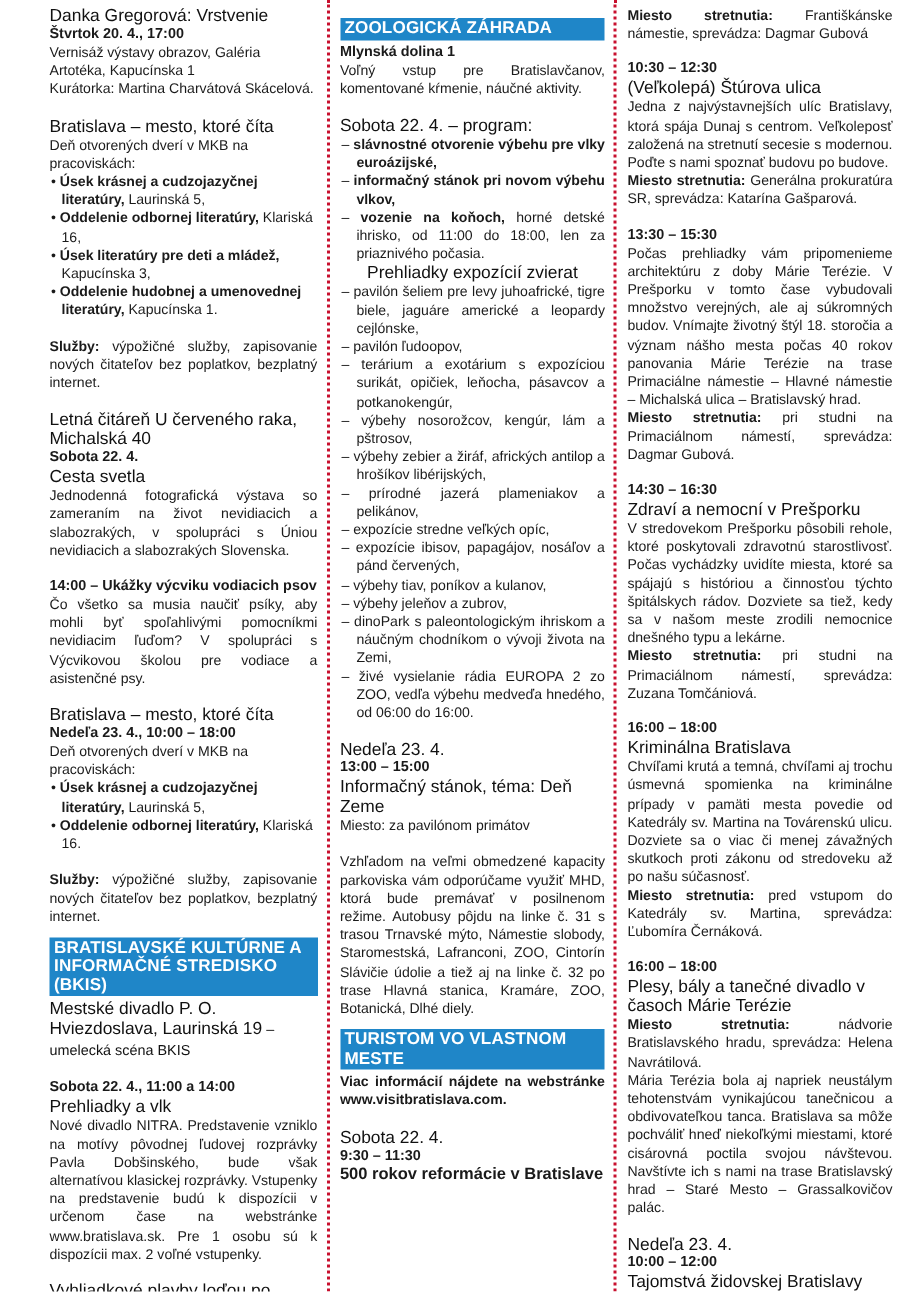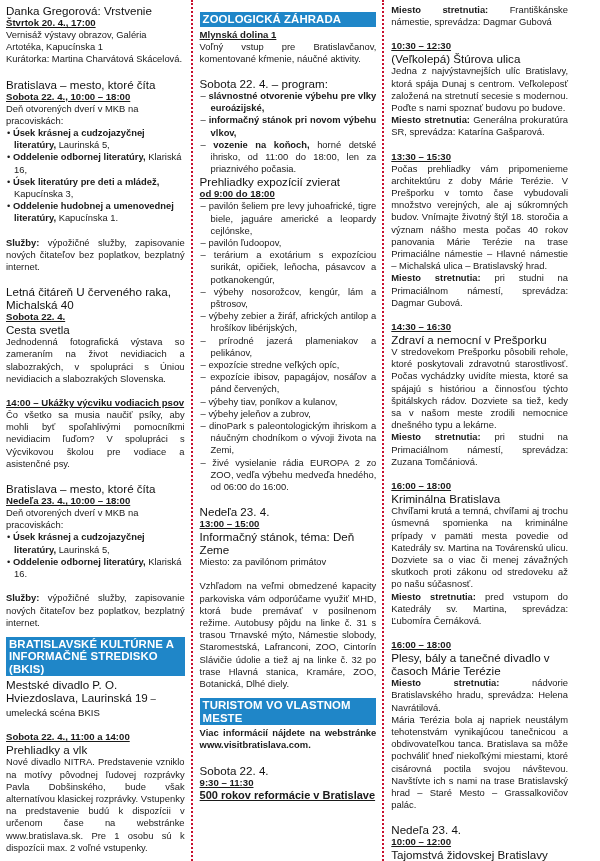--- a/index.html
+++ b/index.html
@@ -1,24 +1,24 @@
 <!DOCTYPE html>
 <html><head>
 <meta charset="utf-8">
 <style>
   html, body { margin:0; padding:0; background:#ffffff; }
   body { width:600px; height:861px; overflow:hidden; font-family:"Liberation Sans", sans-serif; color:#1a1a1a; }
-  .page { position:relative; width:572px; height:861px; display:flex; }
+  .page { position:relative; width:572px; height:861px; display:flex;margin-left:27px; }
   .col { box-sizing:border-box; padding:4px 6px 0 6px; font-size:9.4px; line-height:12.2px; }
   .col1 { width:200px; padding-left:6px; padding-right:6px; }
   .col2 { width:201px; border-left:2px dotted #c8102e; padding-left:7px; padding-right:6px; }
   .col3 { width:199px; border-left:2px dotted #c8102e; padding-left:7px; padding-right:4px; }
   .h { font-size:11.6px; line-height:13px; font-weight:normal; color:#111; }
-  .hb { font-size:11.6px; line-height:13px; font-weight:bold; color:#111; }
-  .sub { font-weight:bold; font-size:9.6px; line-height:12px;text-decoration:underline; }
+  .hb { font-size:11.6px; line-height:13px; font-weight:bold; color:#111;text-align:center; }
+  .sub { font-weight:bold; font-size:9.6px; line-height:12px; }
   .p { text-align:justify; }
   .gap { height:12px; }
   .gap-s { height:6px; }
   ul.b { list-style:none; margin:0; padding:0; }
   ul.b li { padding-left:8px; text-indent:-7px; }
   ul.b li b { font-weight:bold; }
   ul.d { list-style:none; margin:0; padding:0; }
   ul.d li { padding-left:11px; text-indent:-10px; text-align:justify; }
   .band { background:#1f86c8; color:#ffffff; font-weight:bold; font-size:11.4px; line-height:12.5px; padding:1px 3px; margin:2px 0 2px 0; letter-spacing:0.1px; }
   b { font-weight:bold; }
@@ -31,21 +31,20 @@
   <div class="col col1">
     <div>
       <div class="h">Danka Gregorová: Vrstvenie</div>
       <div class="sub">Štvrtok 20. 4., 17:00</div>
       <div>Vernisáž výstavy obrazov, Galéria Artotéka, Kapucínska 1</div>
       <div>Kurátorka: Martina Charvátová Skácelová.</div>
     </div>
     <div class="gap"></div>
     <div>
       <div class="h">Bratislava – mesto, ktoré číta</div>
-      <div class="sub">Sobota 22. 4., 10:00 – 18:00</div>
       <div>Deň otvorených dverí v MKB na pracoviskách:</div>
       <ul class="b">
         <li>• <b>Úsek krásnej a cudzojazyčnej literatúry,</b><span> Laurinská 5,</span></li>
         <li>• <b>Oddelenie odbornej literatúry,</b><span> Klariská 16,</span></li>
         <li>• <b>Úsek literatúry pre deti a mládež,</b><span> Kapucínska 3,</span></li>
         <li>• <b>Oddelenie hudobnej a umenovednej literatúry,</b><span> Kapucínska 1.</span></li>
       </ul>
       <div class="gap"></div>
       <div class="p"><b>Služby:</b><span> výpožičné služby, zapisovanie nových čitateľov bez poplatkov, bezplatný internet.</span></div>
     </div>
@@ -92,21 +91,20 @@
     <div class="sub">Mlynská dolina 1</div>
     <div class="p">Voľný vstup pre Bratislavčanov, komentované kŕmenie, náučné aktivity.</div>
     <div class="gap"></div>
     <div class="h">Sobota 22. 4. – program:</div>
     <ul class="d">
       <li>– <b>slávnostné otvorenie výbehu pre vlky euroázijské,</b><span></span></li>
       <li>– <b>informačný stánok pri novom výbehu vlkov,</b><span></span></li>
       <li>– <b>vozenie na koňoch,</b><span> horné detské ihrisko, od 11:00 do 18:00, len za priaznivého počasia.</span></li>
     </ul>
     <div class="hb" style="font-weight:normal">Prehliadky expozícií zvierat</div>
-    <div class="sub">od 9:00 do 18:00</div>
     <ul class="d">
       <li>– <span>pavilón šeliem pre levy juhoafrické, tigre biele, jaguáre americké a leopardy cejlónske,</span></li>
       <li>– <span>pavilón ľudoopov,</span></li>
       <li>– <span>terárium a exotárium s expozíciou surikát, opičiek, leňocha, pásavcov a potkanokengúr,</span></li>
       <li>– <span>výbehy nosorožcov, kengúr, lám a pštrosov,</span></li>
       <li>– <span>výbehy zebier a žiráf, afrických antilop a hrošíkov libérijských,</span></li>
       <li>– <span>prírodné jazerá plameniakov a pelikánov,</span></li>
       <li>– <span>expozície stredne veľkých opíc,</span></li>
       <li>– <span>expozície ibisov, papagájov, nosáľov a pánd červených,</span></li>
       <li>– <span>výbehy tiav, poníkov a kulanov,</span></li>

